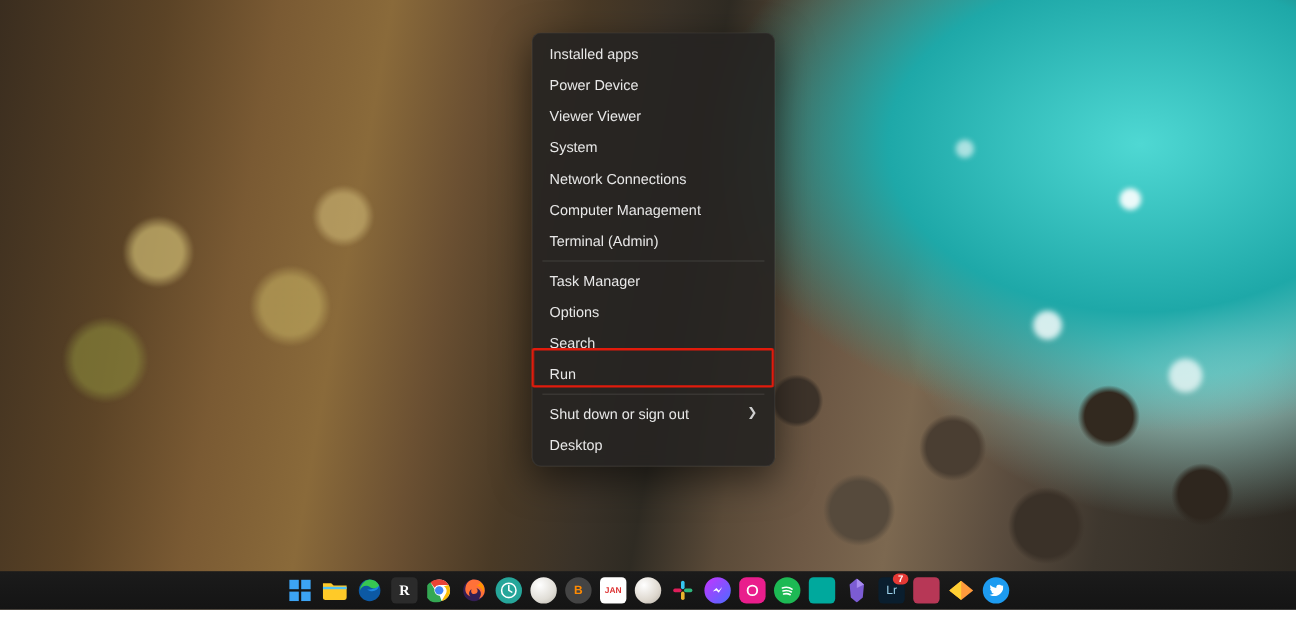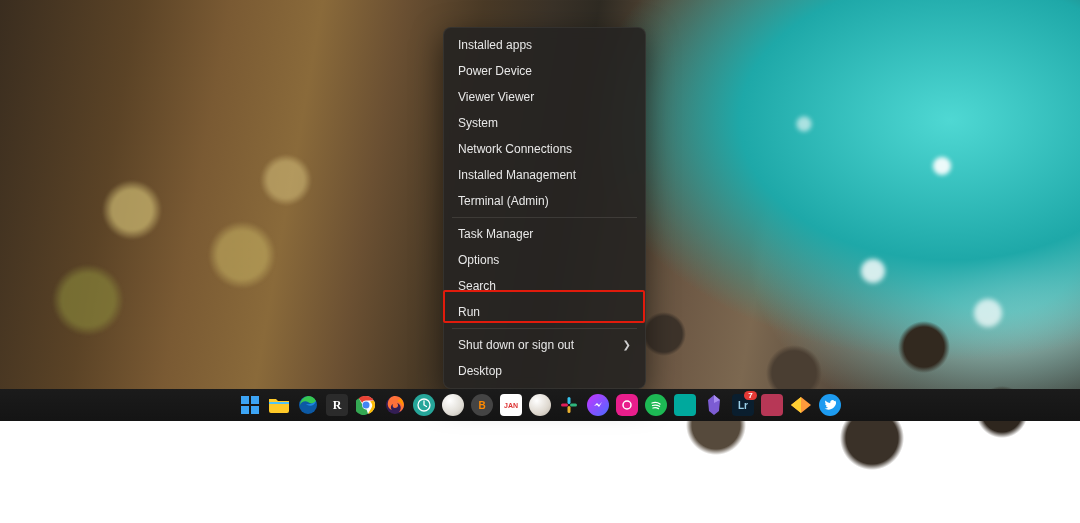--- a/index.html
+++ b/index.html
@@ -1,18 +1,18 @@
 <!DOCTYPE html>
 <html><head>
 <meta charset="utf-8">
 <style>
   html,body{margin:0;padding:0;width:1080px;height:523px;overflow:hidden;font-family:"Segoe UI",Arial,sans-serif;}
   
   .desktop{
-    position:relative;width:1080px;height:421px;
+    position:relative;width:1080px;height:508px;
     background:
       radial-gradient(ellipse 600px 400px at 950px 120px, #4fd8d3 0%, #1ea8a8 35%, transparent 60%),
       radial-gradient(ellipse 500px 350px at 1000px 260px, #e8f5f2 0%, #9fd6cf 15%, transparent 50%),
       linear-gradient(100deg,#3a2d1f 0%, #5b4326 12%, #7a5a33 20%, #8a6a3a 28%, #6b5032 35%, #4a3a26 42%, #3a3228 48%, #2f2b23 52%, #5a4a38 58%, #6e5945 64%, #7c6850 70%, #5a4c3e 78%, #3e372e 85%, #2a2620 100%);
   }
   .foam{
     position:absolute;right:0;top:40px;width:460px;height:420px;
     background:
       radial-gradient(circle at 70% 30%, rgba(255,255,255,.9) 0 8px, transparent 10px),
       radial-gradient(circle at 55% 55%, rgba(255,255,255,.8) 0 10px, transparent 14px),
@@ -104,21 +104,21 @@
     <div class="mi">
         <span>Viewer Viewer</span>
       </div>
     <div class="mi">
         <span>System</span>
       </div>
     <div class="mi">
         <span>Network Connections</span>
       </div>
     <div class="mi">
-        <span>Installed Management</span>
+        <span>Computer Management</span>
       </div>
     <div class="mi">
         <span>Terminal (Admin)</span>
       </div>
     <div class="sep"></div>
 
     <div class="mi">
         <span>Task Manager</span>
       </div>
     <div class="mi">
@@ -223,21 +223,21 @@
         </svg>
     </div>
     <div class="tb" style="background:#00a99d;border-radius:4px"></div>
     <div class="tb">
       <svg width="16" height="20" viewBox="0 0 16 20">
           <path d="M8 0l6 5-1 11-5 4-5-4L2 5z" fill="#7c5cd3"></path>
           <path d="M8 0l6 5-6 3z" fill="#a88cf0"></path>
         </svg>
     </div>
     <div class="tb" style="background:#0a1e2e">
-      <span style="font-size:10px;font-weight:700;color:#9ad0e8">Lr</span>
+      <span style="font-size:10px;font-weight:400;color:#9ad0e8">Lr</span>
       <span class="badge">7</span>
     </div>
     <div class="tb" style="background:#b73756;border-radius:4px"></div>
     <div class="tb">
       <svg width="20" height="16" viewBox="0 0 20 16">
           <path d="M0 8l10-8 10 8-10 8z" fill="#ff9a3c"></path>
           <path d="M0 8l10-8v16z" fill="#ffcf33"></path>
         </svg>
     </div>
     <div class="tb" style="background:#1d9bf0;border-radius:50%">

